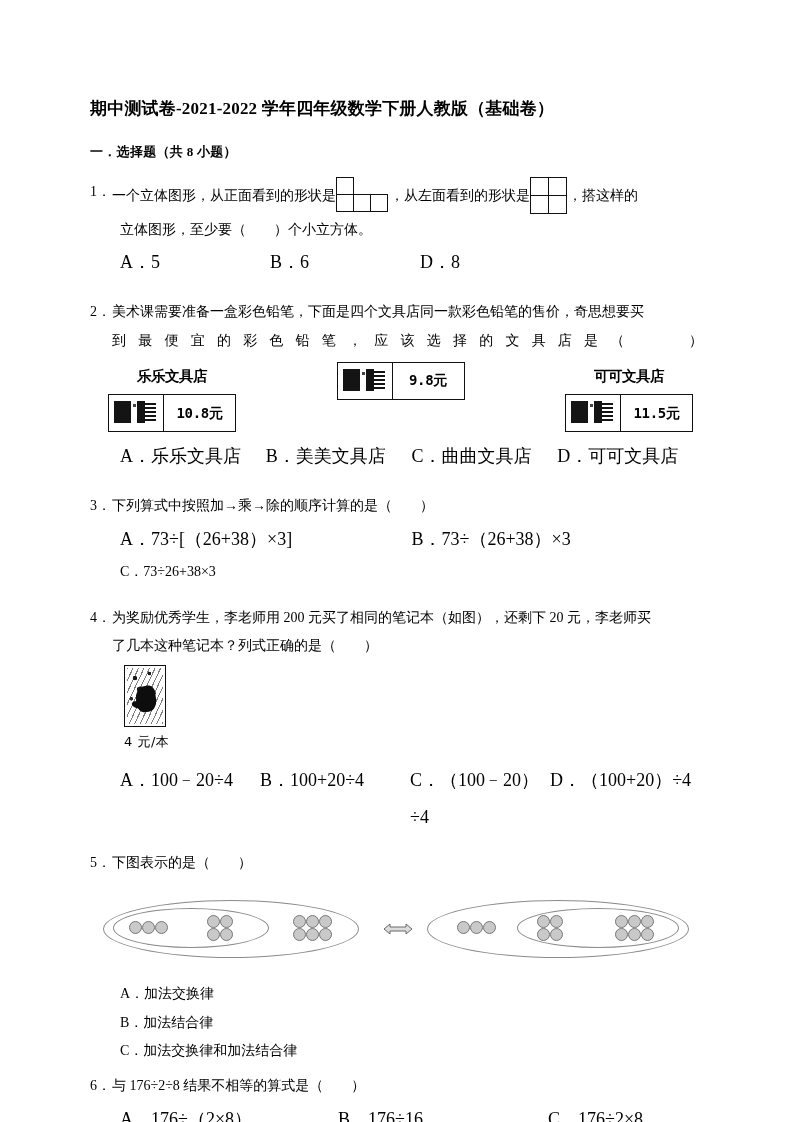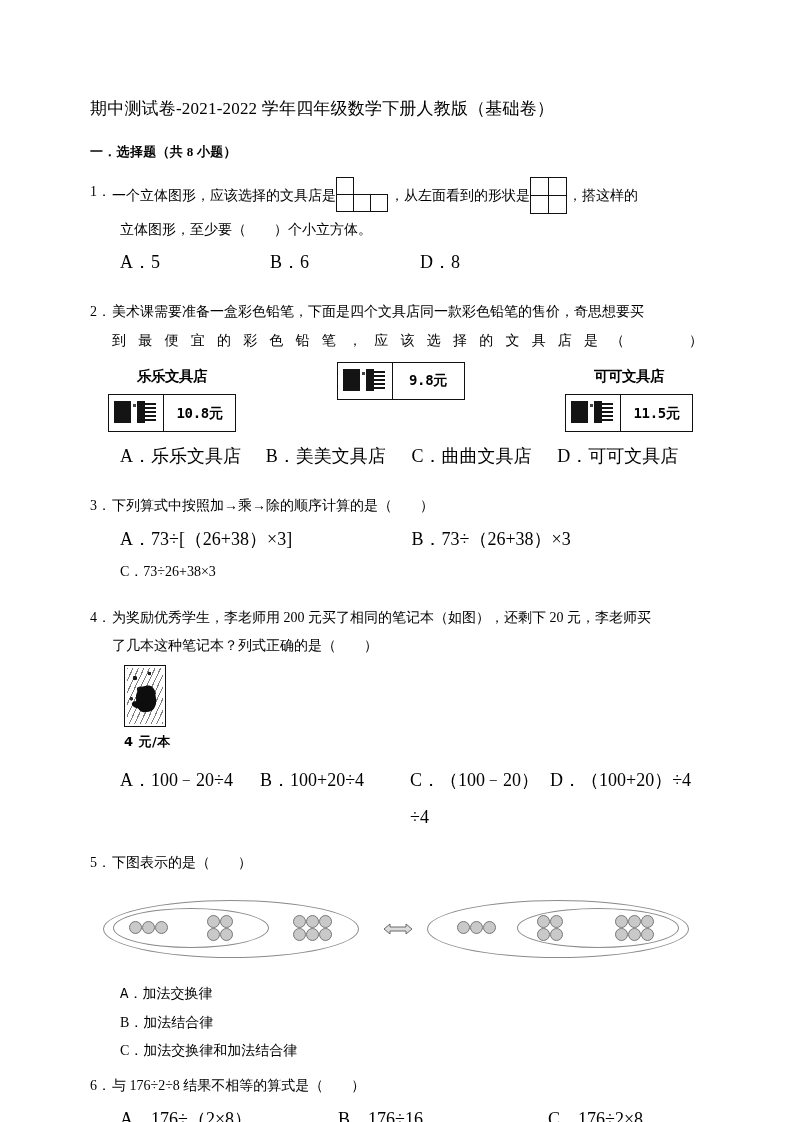--- a/index.html
+++ b/index.html
@@ -19,21 +19,21 @@
     position: relative;
     width: 793px;
     height: 1122px;
     box-sizing: border-box;
     padding: 0 90px;
   }
   .doc-title {
     margin: 0;
     padding-top: 97px;
     font-size: 17px;
-    font-weight: normal;
+    font-weight: bold;
     text-align: left;
     letter-spacing: 0.2px;
     line-height: 1.4;
   }
   .section-head {
     margin-top: 22px;
     font-size: 13px;
     font-weight: bold;
     letter-spacing: 0.3px;
   }
@@ -182,21 +182,21 @@
   .notebook .figure::after {
     content: "";
     position: absolute;
     left: -5px; top: 14px; width: 12px; height: 7px;
     background: #0d0d0d;
     border-radius: 50%;
     transform: rotate(20deg);
   }
   .notebook-price {
     font-family: "DejaVu Sans", "Liberation Sans", sans-serif;
-    font-weight: bold;
+    font-weight: normal;
     font-size: 13px;
     margin-top: 2px;
     letter-spacing: 0.5px;
   }
 
   
   .dots-fig {
     position: relative;
     width: 600px;
     height: 86px;
@@ -227,21 +227,21 @@
 <body>
 
 <div class="page">
 
   <h1 class="doc-title">期中测试卷-2021-2022 学年四年级数学下册人教版（基础卷）</h1>
 
   <div class="section-head">一．选择题（共 8 小题）</div>
 
   <div class="q">
     <div class="q-stem">
-      <span class="q-num">1．</span><span>一个立体图形，应该选择的文具店是</span><span class="inline-fig shape-l">
+      <span class="q-num">1．</span><span>一个立体图形，从正面看到的形状是</span><span class="inline-fig shape-l">
         <span class="cell" style="left:0px; top:0px;"></span>
         <span class="cell" style="left:0px; top:17px;"></span>
         <span class="cell" style="left:17px; top:17px;"></span>
         <span class="cell" style="left:34px; top:17px;"></span>
       </span><span>，从左面看到的形状是</span><span class="inline-fig shape-sq">
         <span class="cell" style="left:0px; top:0px;"></span>
         <span class="cell" style="left:18px; top:0px;"></span>
         <span class="cell" style="left:0px; top:18px;"></span>
         <span class="cell" style="left:18px; top:18px;"></span>
       </span><span>，搭这样的</span>
@@ -382,21 +382,21 @@
       <span class="dot" style="left:453px; top:42px;"></span>
 
       <span class="dot" style="left:518px; top:29px;"></span>
       <span class="dot" style="left:531px; top:29px;"></span>
       <span class="dot" style="left:544px; top:29px;"></span>
       <span class="dot" style="left:518px; top:42px;"></span>
       <span class="dot" style="left:531px; top:42px;"></span>
       <span class="dot" style="left:544px; top:42px;"></span>
     </div>
 
-    <div class="opt-line" style="margin-top:8px;font-family:Liberation Mono, monospace;">A．加法交换律</div>
+    <div class="opt-line" style="margin-top:8px;">A．加法交换律</div>
     <div class="opt-line">B．加法结合律</div>
     <div class="opt-line">C．加法交换律和加法结合律</div>
   </div>
 
   <div class="q" style="margin-top:6px;">
     <div class="q-stem">
       <span class="q-num">6．</span><span>与 176÷2÷8 结果不相等的算式是（　　）</span>
     </div>
     <div class="opts">
       <span style="width:190px;">A．176÷（2×8）</span>

